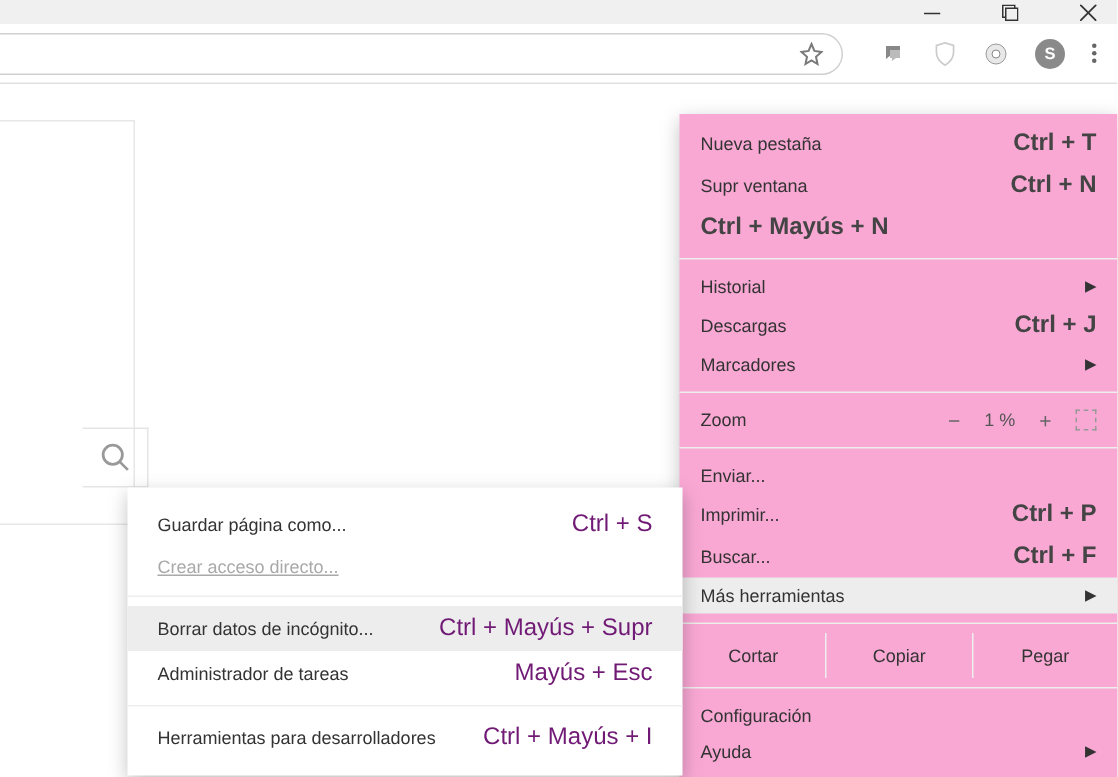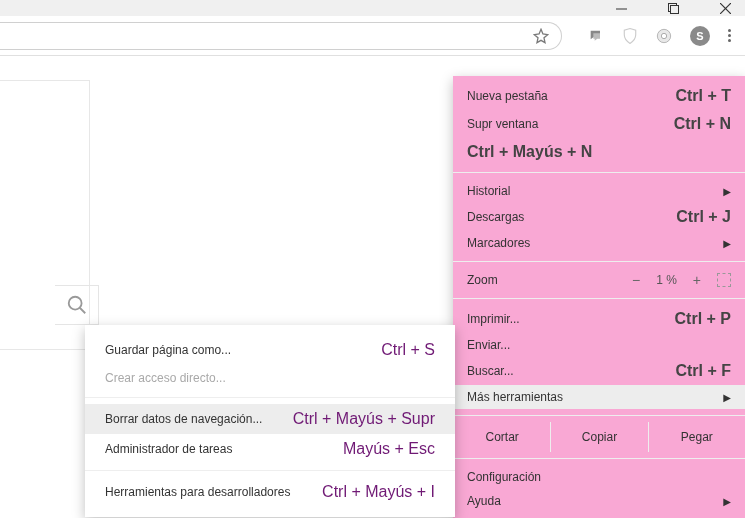--- a/index.html
+++ b/index.html
@@ -123,21 +123,21 @@
       color:#333;
       padding: 4px 0;
     }
     .sub-section { padding: 6px 0; border-bottom:1px solid #eee;}
     .sub-section:last-child{ border-bottom:none;}
     .sub-item {
       display:flex; justify-content:space-between; align-items:center;
       padding: 6px 20px;
       cursor:pointer;
     }
-    .sub-item.disabled { color:#a9a9a9; cursor:default;}
+    .sub-item.disabled { color:#a9a9a9; cursor:default;text-decoration:underline;}
     .sub-item.selected { background:#ededed; }
     .sub-shortcut { color:#701a75; font-size:16px;}
     svg { display:block; }
   </style>
 </head>
 <body>
 
 <div class="titlebar">
   <div class="title-btn">
     <svg width="11" height="11" viewBox="0 0 11 11">
@@ -238,25 +238,25 @@
         <span class="zoom-btn">−</span>
         <span>1 %</span>
         <span class="zoom-btn">+</span>
         <span class="fullscreen-icon"></span>
       </div>
     </div>
   </div>
 
   <div class="menu-section">
     <div class="menu-item">
+      <span>Enviar...</span>
+    </div>
+    <div class="menu-item">
       <span>Imprimir...</span>
       <span class="shortcut">Ctrl + P</span>
-    </div>
-    <div class="menu-item">
-      <span>Enviar...</span>
     </div>
     <div class="menu-item">
       <span>Buscar...</span>
       <span class="shortcut">Ctrl + F</span>
     </div>
     <div class="menu-item selected">
       <span>Más herramientas</span>
       <span class="arrow-right">▶</span>
     </div>
   </div>
@@ -291,21 +291,21 @@
     <div class="sub-item">
       <span>Guardar página como...</span>
       <span class="sub-shortcut">Ctrl + S</span>
     </div>
     <div class="sub-item disabled">
       <span>Crear acceso directo...</span>
     </div>
   </div>
   <div class="sub-section">
     <div class="sub-item selected">
-      <span>Borrar datos de navegación...</span>
+      <span>Borrar datos de incógnito...</span>
       <span class="sub-shortcut">Ctrl + Mayús + Supr</span>
     </div>
     <div class="sub-item">
       <span>Administrador de tareas</span>
       <span class="sub-shortcut">Mayús + Esc</span>
     </div>
   </div>
   <div class="sub-section">
     <div class="sub-item">
       <span>Herramientas para desarrolladores</span>

